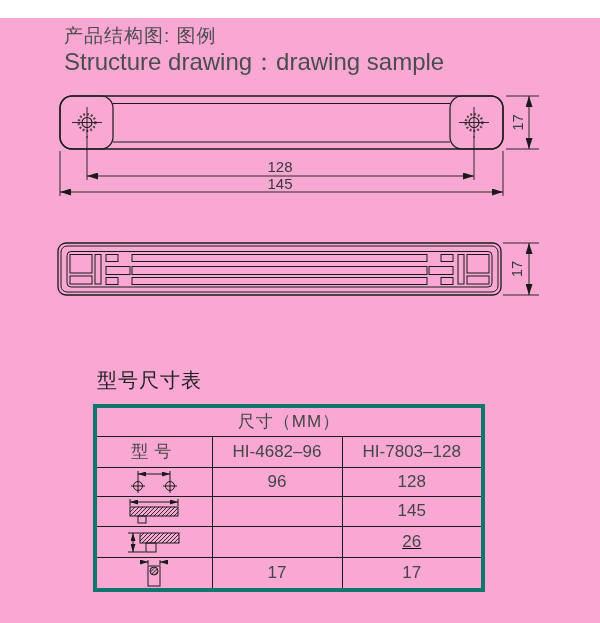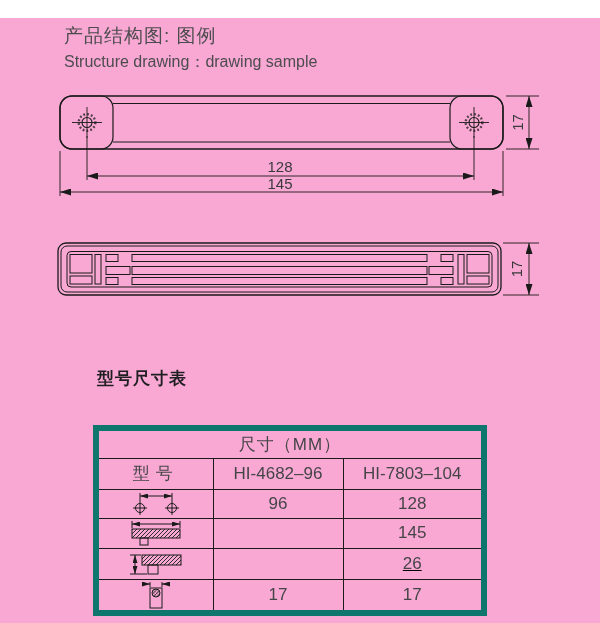--- a/index.html
+++ b/index.html
@@ -3,29 +3,29 @@
 <meta charset="utf-8">
 <style>
   html,body{margin:0;padding:0;background:#fff;}
   .canvas{
     position:relative;width:600px;height:623px;background:#f9a8d4;
     font-family:"Liberation Sans",sans-serif;overflow:hidden;margin-top:18px;
   }
   .abs{position:absolute;}
   .page-header{left:64px;top:5px;color:#4c4c4e;}
   .page-header .cn{font-size:19px;line-height:26px;letter-spacing:1px;}
-  .page-header .en{font-size:16px;line-height:25px;}
-  .section-title-cn{left:97px;top:349px;font-size:17px;font-weight:bold;color:#1f1f21;letter-spacing:1px;}
+  .page-header .en{font-size:24px;line-height:25px;}
+  .section-title-cn{left:97px;top:349px;font-size:20px;font-weight:normal;color:#1f1f21;letter-spacing:1px;}
   .section-title-en{left:97px;top:374px;font-size:15.5px;color:#28282a;}
   svg text{font-family:"Liberation Sans",sans-serif;}
   .dim-text{font-size:15px;fill:#39393b;}
   table.size-table{
-    position:absolute;left:93px;top:407px;width:388px;height:184px;
+    position:absolute;left:93px;top:386px;width:388px;height:184px;
     border-collapse:collapse;table-layout:fixed;
-    border:6px solid #0f766e;
+    border:4px solid #0f766e;
   }
   table.size-table td{
     border:1px solid #1a1a1a;text-align:center;vertical-align:middle;
     padding:0;color:#454547;font-size:17px;
   }
   td.unit-cell{font-size:16px;color:#2d2d2f;letter-spacing:1px;}
   td.model-label-cell{font-size:17px;color:#2d2d2f;letter-spacing:6px;font-family:Liberation Serif, serif;}
   td.model-name-cell{font-size:17px;color:#454547;}
   td.icon-cell svg{display:block;margin:0 auto;}
   tr.r1{height:30px;} tr.r2{height:31px;} tr.r3{height:29px;}
@@ -136,21 +136,21 @@
         <col style="width:130px">
         <col style="width:141px">
       </colgroup>
     <tbody>
         <tr class="r1">
       <td colspan="3" class="unit-cell">尺寸（MM）</td>
     </tr>
     <tr class="r2">
       <td class="model-label-cell">型号</td>
       <td class="model-name-cell">HI-4682–96</td>
-      <td class="model-name-cell">HI-7803–104</td>
+      <td class="model-name-cell">HI-7803–128</td>
     </tr>
     <tr class="r3">
       <td class="icon-cell">
         <svg width="66" height="26" viewBox="0 0 66 26">
           <defs>
             <marker id="t1-arr" markerUnits="userSpaceOnUse" markerWidth="8" markerHeight="5" viewBox="0 0 8 5" refX="8" refY="2.5" orient="auto-start-reverse">
               <path d="M0,0L8,2.5L0,5Z" fill="#1a1a1a"></path>
             </marker>
           </defs>
           <g stroke="#1a1a1a" fill="none" stroke-width="1">

